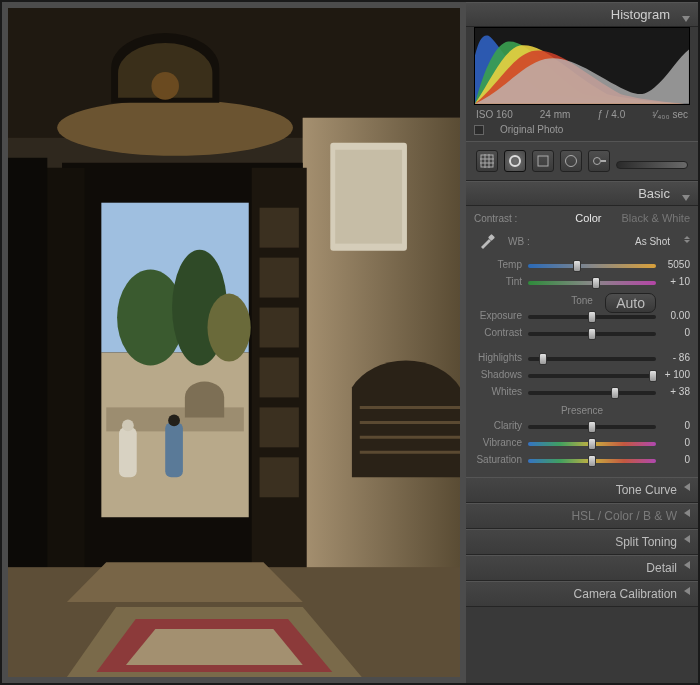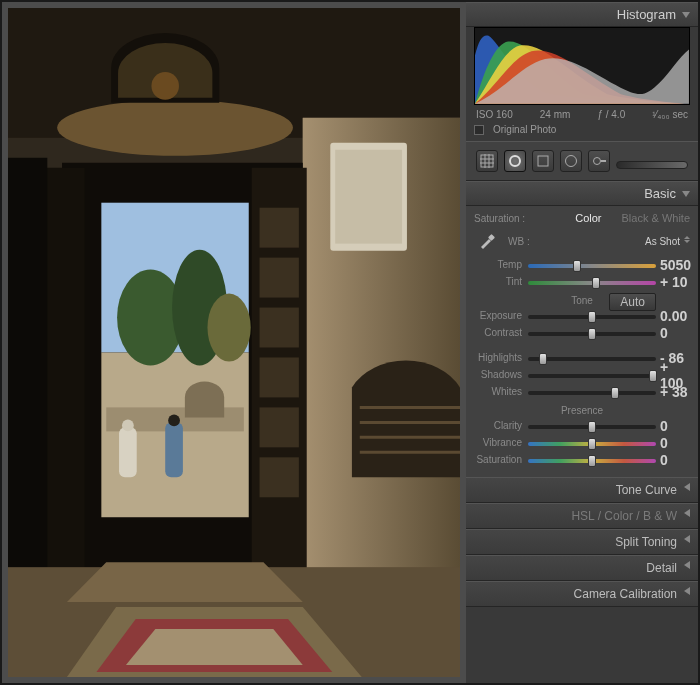--- a/index.html
+++ b/index.html
@@ -2,53 +2,53 @@
 <html><head>
 <meta charset="utf-8">
 <style>
   :root { --bg:#3a3a3a; --panel:#414141; --panel-d:#393939; --line:#2a2a2a; --text:#b8b8b8; --text-dim:#8a8a8a; --track:#222; --thumb:#c8c8c8; }
   * { box-sizing:border-box; margin:0; padding:0; }
   body { background:#222; font-family:"Segoe UI",Helvetica,Arial,sans-serif; font-size:11px; color:var(--text); overflow:hidden; }
   #app { display:flex; width:700px; height:685px; background:var(--bg); border:2px solid #1a1a1a; }
   #preview { flex:1; position:relative; background:#4c4c4c; padding:6px; min-width:0; }
   #preview-img { width:100%; height:100%; display:block; }
   #right { width:232px; background:var(--panel-d); display:flex; flex-direction:column; }
-  .section-hdr { background:linear-gradient(#4a4a4a,#3b3b3b); padding:4px 8px; display:flex; justify-content:flex-end; gap:6px; align-items:center; border-top:1px solid #555; border-bottom:1px solid #252525; }
+  .section-hdr { background:linear-gradient(#4a4a4a,#3b3b3b); padding:4px 8px; display:flex; justify-content:flex-end; gap:12px; align-items:flex-end; border-top:1px solid #555; border-bottom:1px solid #252525; }
   .section-hdr span { font-size:13px; color:#cfcfcf; }
   .tri { width:0; height:0; border-left:4px solid transparent; border-right:4px solid transparent; border-top:6px solid #888; }
   .tri.left { border-top:4px solid transparent; border-bottom:4px solid transparent; border-right:6px solid #888; border-left:none; }
   .histo-wrap { padding:0 8px 6px; background:var(--panel-d); }
   .histo-box { height:78px; background:#181818; border:1px solid #000; position:relative; overflow:hidden; }
   .histo-box svg { position:absolute; inset:0; }
   .meta { display:flex; justify-content:space-between; font-size:10px; color:#9a9a9a; margin-top:4px; padding:0 2px; }
-  .orig { display:flex; align-items:flex-end; gap:9px; margin-top:4px; font-size:10px; color:#9a9a9a; }
+  .orig { display:flex; align-items:flex-end; gap:16px; margin-top:4px; font-size:10px; color:#9a9a9a; }
   .cb { width:10px; height:10px; border:1px solid #666; background:#2b2b2b; }
   .toolstrip { display:flex; align-items:center; gap:6px; padding:8px 10px; background:var(--panel); border-top:1px solid #555; border-bottom:1px solid #252525; }
   .tool { width:22px; height:22px; border:1px solid #222; border-radius:3px; background:linear-gradient(#4e4e4e,#3a3a3a); display:flex; align-items:center; justify-content:center; }
   .tool.active { background:radial-gradient(#707070,#474747); border-color:#111; }
   .basic { padding:6px 8px 8px; background:var(--panel); }
   .row { display:flex; align-items:center; margin:2px 0; height:15px; }
   .lbl { width:54px; text-align:right; color:var(--text-dim); font-size:10px; padding-right:6px; }
   .slider { flex:1; height:12px; position:relative; }
   .slider .track { position:absolute; top:5px; left:0; right:0; height:4px; background:#222; border-radius:2px; }
   .slider.temp .track { background:linear-gradient(90deg,#2a6ab8,#888,#d9a03a); }
   .slider.tint .track { background:linear-gradient(90deg,#2e8a3a,#888,#b445a6); }
   .slider.vib .track,.slider.sat .track { background:linear-gradient(90deg,#3573c4,#40a060,#c8b040,#c45840,#b048b0); }
   .slider .thumb { position:absolute; top:1px; width:8px; height:12px; background:linear-gradient(#e2e2e2,#9a9a9a); border:1px solid #333; border-radius:2px; transform:translateX(-50%); }
-  .val { width:34px; text-align:left; color:#d0d0d0; font-size:14px; padding-left:4px;font-weight:bold; }
+  .val { width:34px; text-align:right; color:#d0d0d0; font-size:10px; padding-left:4px; }
   .treat { display:flex; align-items:center; justify-content:space-between; margin-bottom:6px; }
   .treat-label { color:var(--text-dim); font-size:10px; }
   .seg { display:flex; gap:20px; font-size:11px; }
   .seg .opt { color:#777; }
   .seg .opt.sel { color:#e8e8e8; }
   .sub { text-align:center; color:var(--text-dim); font-size:10px; margin:6px 0 2px; position:relative; }
-  .sub .auto-btn { position:absolute; right:34px; top:-2px; padding:1px 10px; border:1px solid #222; border-radius:2px; background:linear-gradient(#4e4e4e,#383838); color:#bcbcbc; font-size:12px;}
+  .sub .auto-btn { position:absolute; right:34px; top:-2px; padding:1px 10px; border:1px solid #222; border-radius:7px; background:linear-gradient(#4e4e4e,#383838); color:#bcbcbc; font-size:14px;}
   .wb-row { display:flex; align-items:center; gap:8px; margin-bottom:5px; }
   .dropper { width:26px; height:22px; display:flex; align-items:center; justify-content:center; }
-  .wb-sel { margin-left:auto; display:flex; gap:4px; color:#d0d0d0; font-size:10px; }
+  .wb-sel { margin-left:auto; display:flex; gap:14px; color:#d0d0d0; font-size:10px; }
   .wb-sel .arr { display:flex; flex-direction:column; gap:1px; }
   .arr div { width:0; height:0; border-left:3px solid transparent; border-right:3px solid transparent; }
   .arr .u { border-bottom:3px solid #888; }
   .arr .d { border-top:3px solid #888; }
   .closed-panel { background:linear-gradient(#454545,#3b3b3b); padding:5px 8px; display:flex; justify-content:flex-end; gap:7px; align-items:flex-start; border-top:1px solid #555; border-bottom:1px solid #252525; font-size:12px; color:#bdbdbd;}
   .closed-panel.dim span { color:#7a7a7a; }
   .logo { text-align:center; padding:10px 0 6px; }
   .tool svg { display:block; }
   .sep { height:6px; }
 </style>
@@ -188,21 +188,21 @@
       <div class="tool" style="flex:1;background:linear-gradient(90deg,#2a2a2a,#6a6a6a);height:8px;border-radius:4px;margin-top:7px;"></div>
     </div>
 
     <div class="section-hdr">
       <span>Basic</span>
       <div class="tri"></div>
     </div>
 
     <div class="basic">
       <div class="treat">
-        <span class="treat-label">Saturation :</span>
+        <span class="treat-label">Contrast :</span>
         <div class="seg">
           <span class="opt sel">Color</span>
           <span class="opt">Black &amp; White</span>
         </div>
       </div>
 
       <div class="wb-row">
         <div class="dropper">
           <svg width="20" height="20">
               <path d="M4 16 L12 8 L14 10 L6 18 Z" fill="#bbb"></path>

